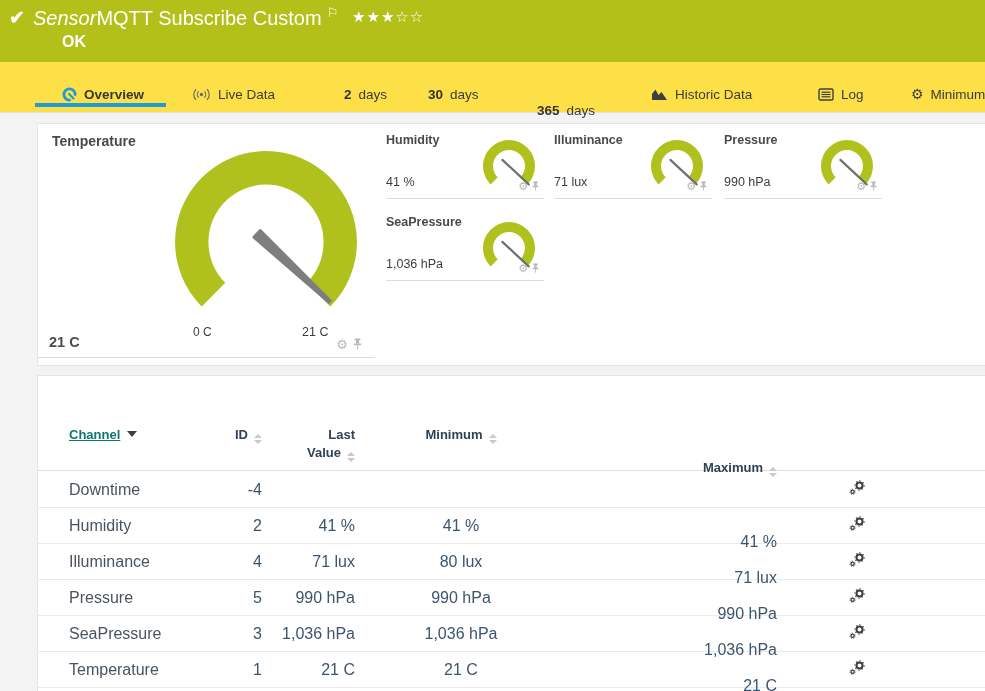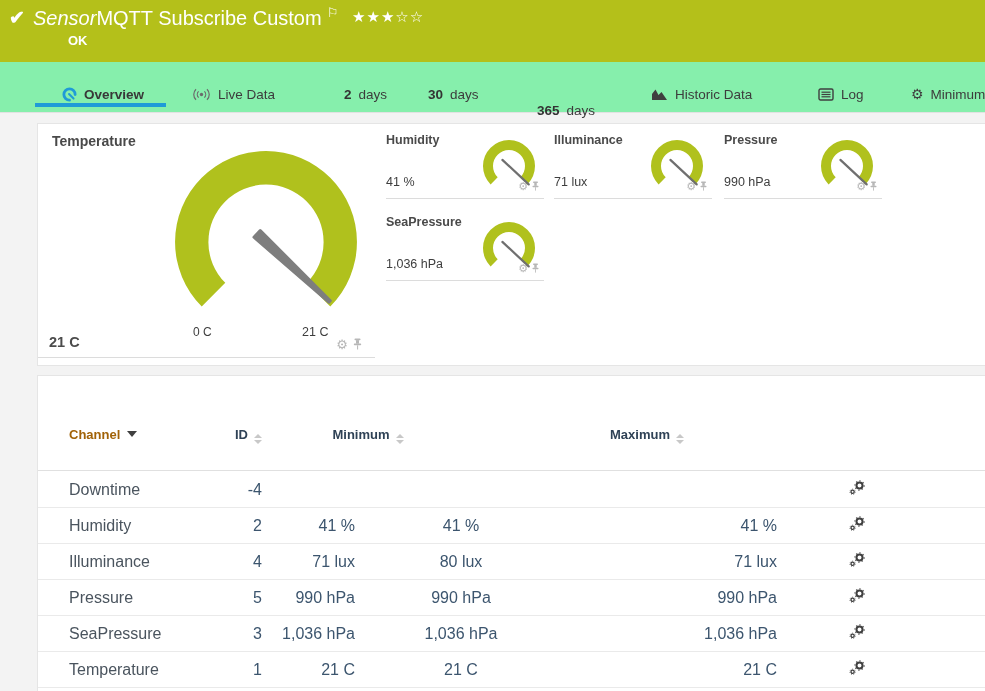--- a/index.html
+++ b/index.html
@@ -7,24 +7,24 @@
   .screen { position:relative; width:985px; height:691px; overflow:hidden; background:#f3f3f3; }
 
   
   .hdr { position:absolute; left:0; top:0; width:985px; height:62px; background:#b4c01a; color:#fff; }
   .hdr-check { position:absolute; left:9px; top:6px; font-size:19px; font-weight:bold; color:#fff; }
   .hdr-title { position:absolute; left:33px; top:5px; font-size:20px; white-space:nowrap; }
   .hdr-kind { font-style:italic; font-weight:400; }
   .hdr-name { font-weight:400; }
   .hdr-flag { font-size:13px; vertical-align:super; margin-left:5px; }
   .hdr-stars { position:absolute; left:352px; top:8px; font-size:15px; letter-spacing:1px; white-space:nowrap; }
-  .hdr-ok { position:absolute; left:68px; top:33px; font-size:13px; font-weight:700; }
-
-  
-  .tabbar { position:absolute; left:0; top:62px; width:985px; height:51px; background:#86efac; border-bottom:1px solid #e2e2e2; }
+  .hdr-ok { position:absolute; left:62px; top:33px; font-size:16px; font-weight:700; }
+
+  
+  .tabbar { position:absolute; left:0; top:62px; width:985px; height:51px; background:#fde047; border-bottom:1px solid #e2e2e2; }
   .tab { position:absolute; top:20px; height:24px; display:flex; align-items:center; gap:7px;
          font-size:13.5px; color:#3c3c3c; cursor:pointer; white-space:nowrap; }
   .tab .num { font-weight:700; color:#333; }
   .tab.active .lbl { font-weight:700; color:#383838; }
   .tab-underline { position:absolute; left:35px; top:41px; width:131px; height:4px; background:#1f9bd7; }
   .tab svg { display:block; }
 
   
   .gauges-card { position:absolute; left:37px; top:123px; right:0; height:243px; background:#fff; border:1px solid #e5e5e5; border-right:none; }
   .table-card  { position:absolute; left:37px; top:375px; right:0; bottom:0; background:#fff; border:1px solid #e5e5e5; border-right:none; border-bottom:none; }
@@ -53,25 +53,25 @@
   .sg-icons .gear-glyph { font-size:11px; }
 
   
   .thead-wrap { position:absolute; left:0; top:0; right:0; height:95px; border-bottom:1px solid #e0e0e0; }
   .trow, .thead { display:flex; align-items:center; }
   .thead { position:absolute; left:0; top:50px; right:0; align-items:flex-start;
            font-size:13px; font-weight:700; color:#2f4256; line-height:18px; }
   .tbody { position:absolute; left:0; top:96px; right:0; }
   .trow { height:36px; border-bottom:1px solid #eaeaea; font-size:16px; }
   .c-ch  { flex:0 0 160px; padding-left:31px; text-align:left; color:#4a545e; }
-  .thead .c-ch { color:#a16207; }
+  .thead .c-ch { color:#0f766e;text-decoration:underline; }
   .c-id  { flex:0 0 64px;  text-align:right; }
   .c-lv  { flex:0 0 93px;  text-align:right; }
   .c-min { flex:0 0 212px; text-align:center; }
-  .c-max { flex:0 0 210px; text-align:right; }
+  .c-max { flex:0 0 210px; text-align:right;margin-top:33px; }
   .c-edit{ flex:0 0 160px; text-align:center; }
   .trow .c-id, .trow .c-lv, .trow .c-min, .trow .c-max { color:#3c556e; }
 
   .sort-dbl { display:inline-flex; flex-direction:column; gap:2px; margin-left:6px; vertical-align:1px; }
   .sort-dbl .up   { width:0; height:0; border-left:4px solid transparent; border-right:4px solid transparent; border-bottom:4px solid #c8c8c8; }
   .sort-dbl .down { width:0; height:0; border-left:4px solid transparent; border-right:4px solid transparent; border-top:4px solid #c8c8c8; }
   .sort-active { display:inline-block; width:0; height:0; margin-left:7px; vertical-align:2px;
                  border-left:5px solid transparent; border-right:5px solid transparent; border-top:6px solid #3f3f3f; }
   .edit-icon { display:inline-block; }
 </style>
@@ -241,20 +241,27 @@
       <div class="thead">
         <div class="c-ch">
           <span>Channel</span><span class="sort-active"></span>
         </div>
         <div class="c-id">
           <span>ID</span><span class="sort-dbl">
               <span class="up"></span>
               <span class="down"></span>
             </span>
         </div>
+        <div class="c-lv">
+          <span>Last</span><br>
+          <span>Value</span><span class="sort-dbl">
+              <span class="up"></span>
+              <span class="down"></span>
+            </span>
+        </div>
         <div class="c-min">
           <span>Minimum</span><span class="sort-dbl">
               <span class="up"></span>
               <span class="down"></span>
             </span>
         </div>
         <div class="c-max">
           <span>Maximum</span><span class="sort-dbl">
               <span class="up"></span>
               <span class="down"></span>

